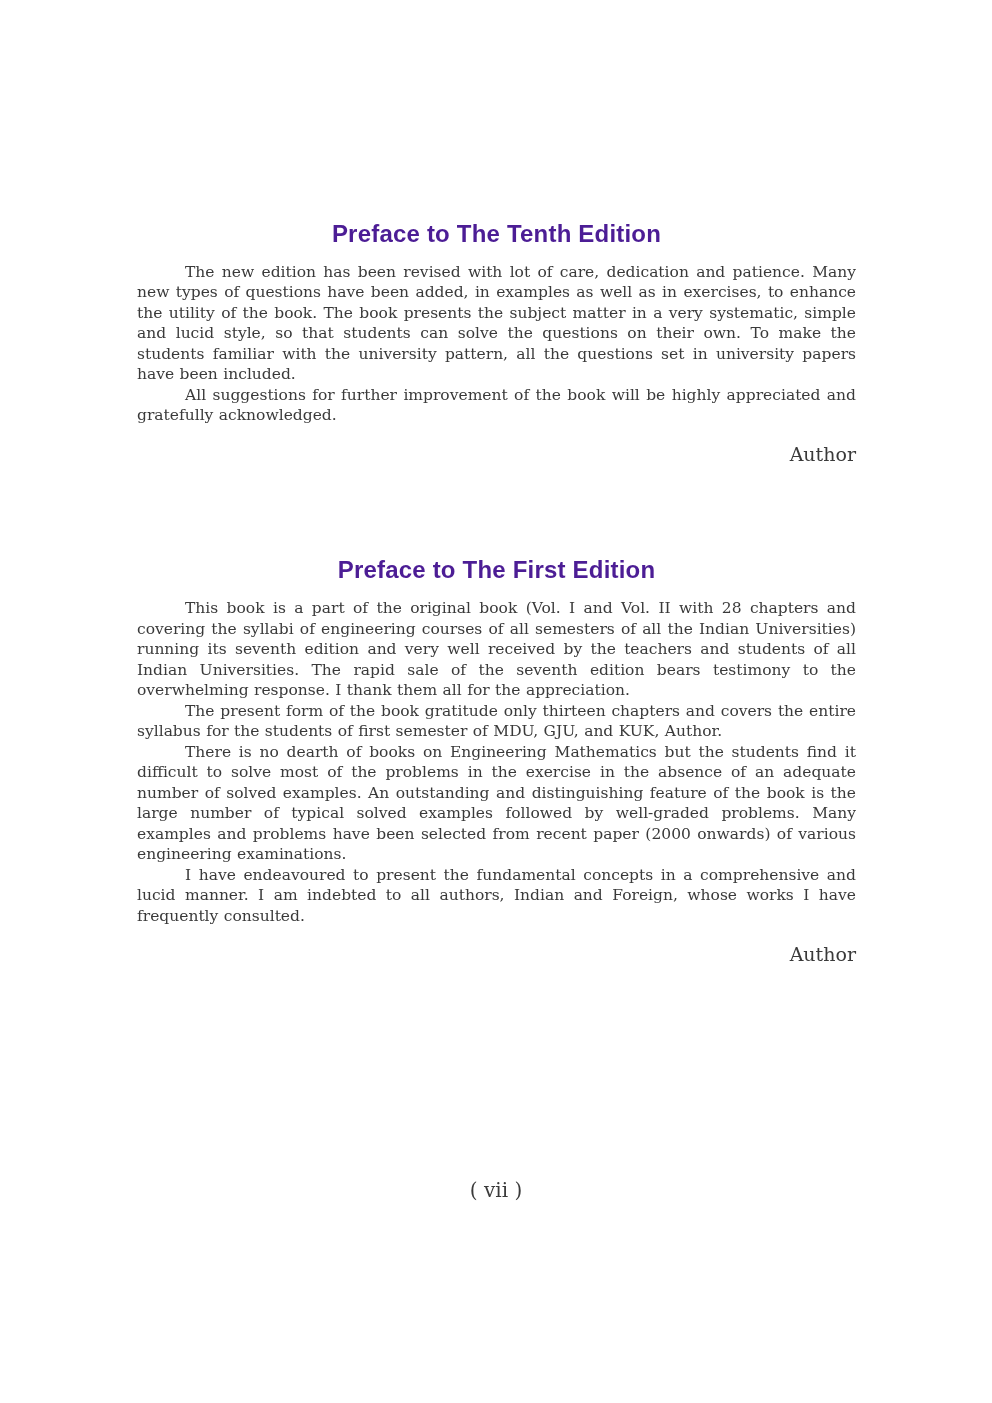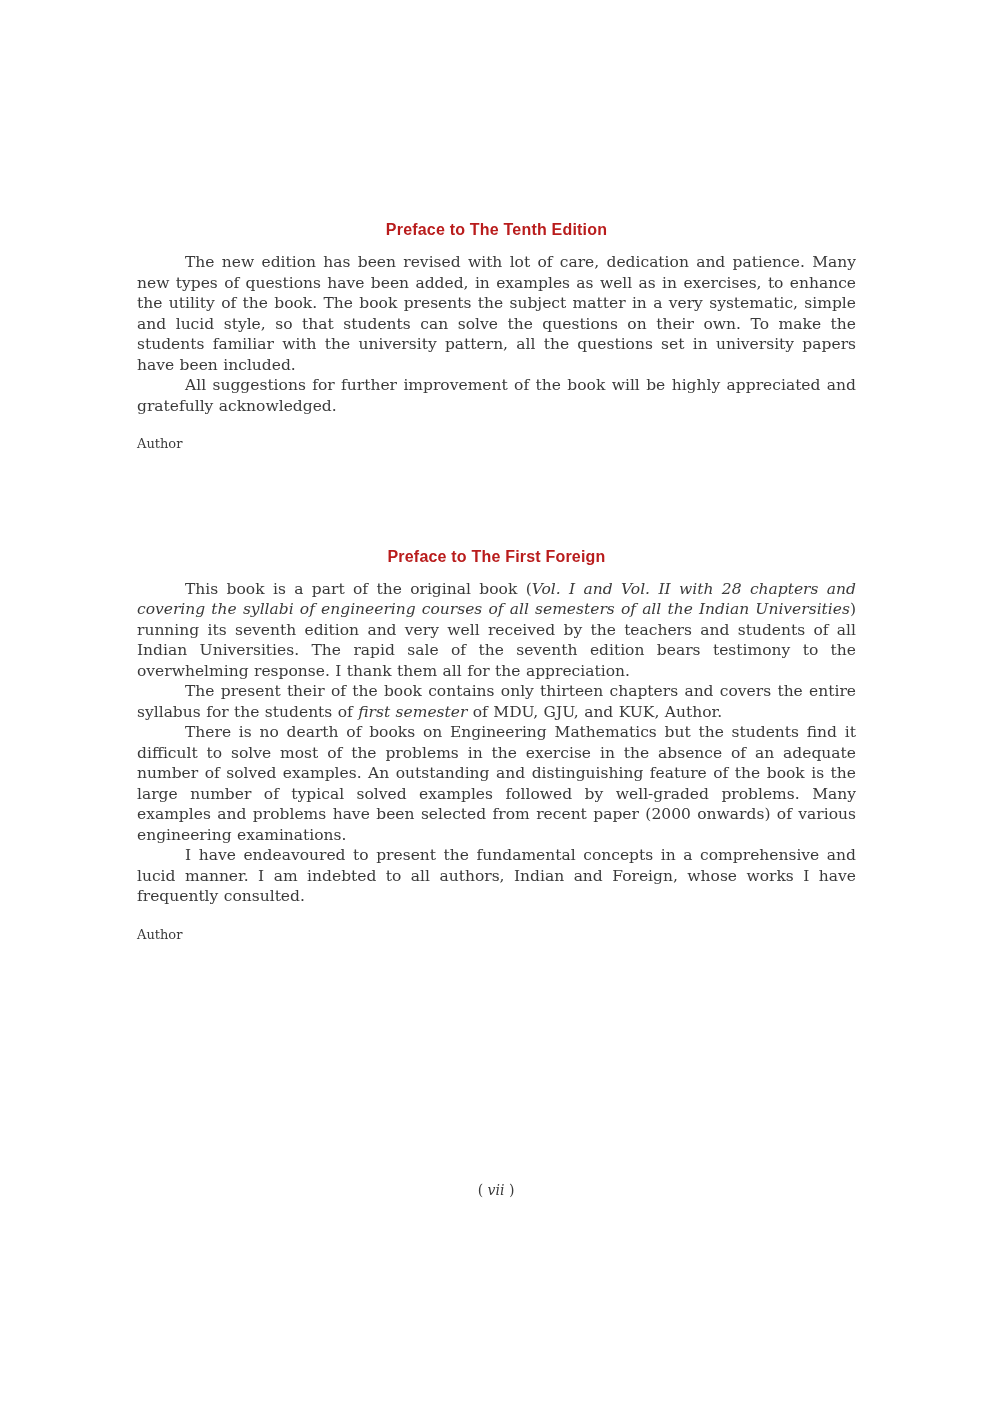--- a/index.html
+++ b/index.html
@@ -15,71 +15,71 @@
   .content {
     position: absolute;
     left: 137px;
     top: 0;
     width: 719px;
     padding-top: 220px;
   }
   .section-title {
     font-family: "Liberation Sans", sans-serif;
     font-weight: bold;
-    font-size: 16px;
+    font-size: 24px;
     line-height: 1.2;
     text-align: center;
-    color: #b91c1c;
+    color: #4c1d95;
     letter-spacing: 0.2px;
     margin: 0 0 13px 0;
   }
   .section-title.second { margin-top: 92px; }
   p.par {
     margin: 0;
     text-indent: 48px;
     text-align: justify;
     font-size: 15.5px;
     line-height: 20.5px;
     word-spacing: 0.5px;
   }
   p.author {
     margin: 18px 0 0 0;
-    text-align: left;
-    font-size: 13px;
+    text-align: right;
+    font-size: 19px;
     line-height: 20.5px;
   }
-  .it { font-style: italic; }
+  .it { }
   .footer {
     position: absolute;
     top: 1180px;
     left: 0;
     width: 992px;
     text-align: center;
-    font-size: 14px;
+    font-size: 20px;
     line-height: 20px;
     color: #3a3a3a;
   }
 </style>
 </head>
 <body>
 
 <div class="page">
   <div class="content">
 
     <h1 class="section-title">Preface to The Tenth Edition</h1>
 
     <p class="par"><span>The new edition has been revised with lot of care, dedication and patience. Many new types of questions have been added, in examples as well as in exercises, to enhance the utility of the book. The book presents the subject matter in a very systematic, simple and lucid style, so that students can solve the questions on their own. To make the students familiar with the university pattern, all the questions set in university papers have been included.</span></p>
     <p class="par"><span>All suggestions for further improvement of the book will be highly appreciated and gratefully acknowledged.</span></p>
 
     <p class="author">Author</p>
 
-    <h1 class="section-title second">Preface to The First Foreign</h1>
+    <h1 class="section-title second">Preface to The First Edition</h1>
 
     <p class="par"><span>This book is a part of the original book (</span><span class="it">Vol. I and Vol. II with 28 chapters and covering the syllabi of engineering courses of all semesters of all the Indian Universities</span><span>) running its seventh edition and very well received by the teachers and students of all Indian Universities. The rapid sale of the seventh edition bears testimony to the overwhelming response. I thank them all for the appreciation.</span></p>
-    <p class="par"><span>The present their of the book contains only thirteen chapters and covers the entire syllabus for the students of </span><span class="it">first semester</span><span> of MDU, GJU, and KUK, Author.</span></p>
+    <p class="par"><span>The present form of the book gratitude only thirteen chapters and covers the entire syllabus for the students of </span><span class="it">first semester</span><span> of MDU, GJU, and KUK, Author.</span></p>
     <p class="par"><span>There is no dearth of books on Engineering Mathematics but the students find it difficult to solve most of the problems in the exercise in the absence of an adequate number of solved examples. An outstanding and distinguishing feature of the book is the large number of typical solved examples followed by well-graded problems. Many examples and problems have been selected from recent paper (2000 onwards) of various engineering examinations.</span></p>
     <p class="par"><span>I have endeavoured to present the fundamental concepts in a comprehensive and lucid manner. I am indebted to all authors, Indian and Foreign, whose works I have frequently consulted.</span></p>
 
     <p class="author">Author</p>
 
   </div>
 
   <div class="footer"><span>( </span><span class="it">vii</span><span> )</span></div>
 </div>
 

